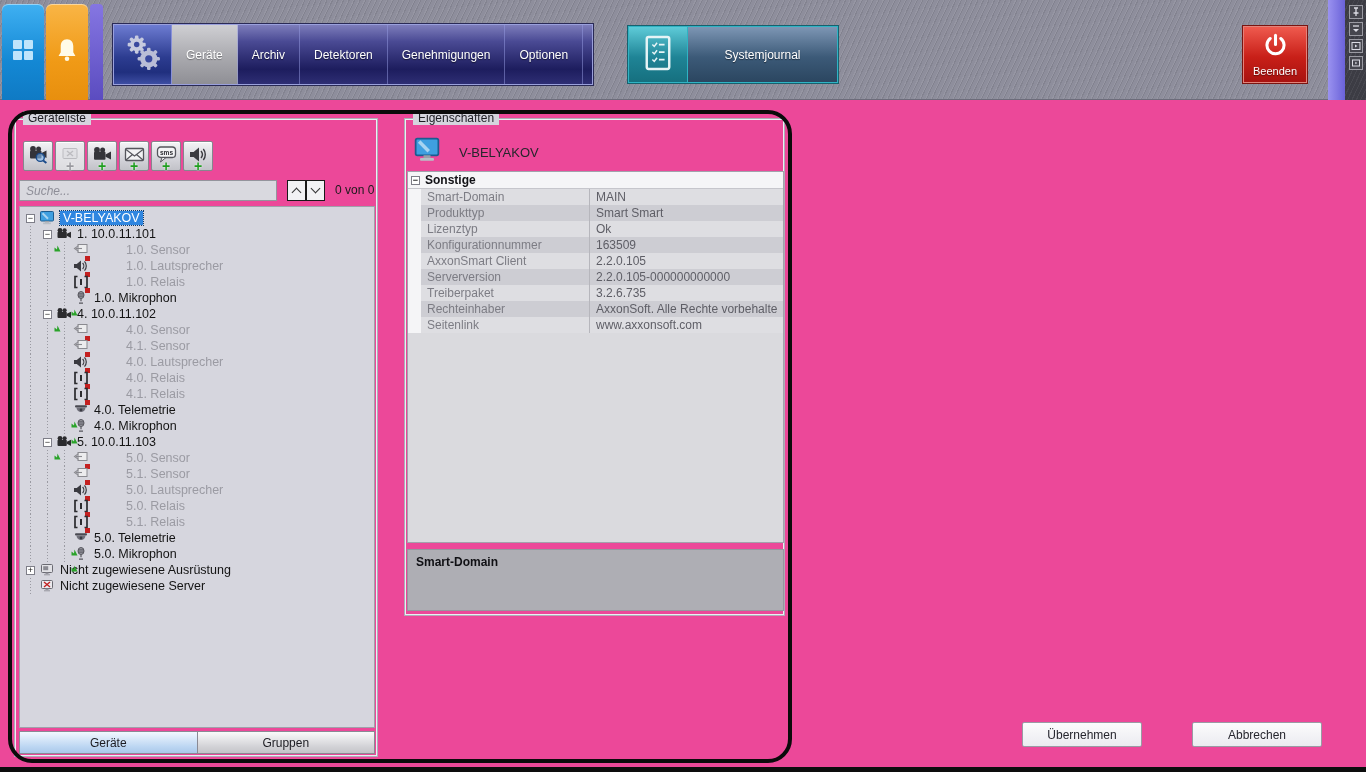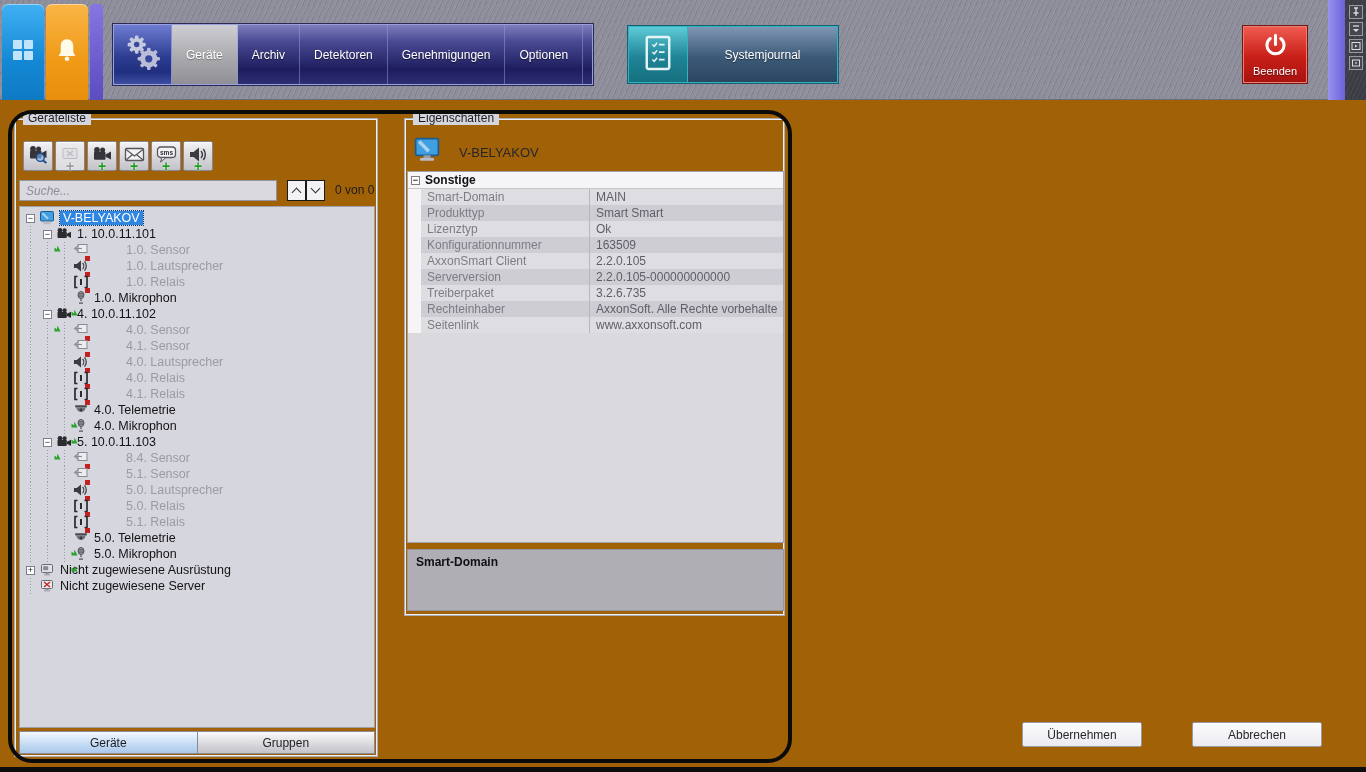--- a/index.html
+++ b/index.html
@@ -47,21 +47,21 @@
 
   #right-dock { position:absolute; left:1345px; top:0; width:21px; height:100px;
     background:#3c3c44;
     background-image:repeating-linear-gradient(115deg, rgba(255,255,255,.06) 0 1px, transparent 1px 4px); }
   #right-purple { position:absolute; left:1328px; top:0; width:17px; height:100px;
     background:linear-gradient(90deg,#9a92f0,#6a62d8); }
   .ric { position:absolute; left:1349px; width:14px; height:14px; background:#46464e;
     border:1px solid #9a9aa2; display:flex; align-items:center; justify-content:center; cursor:pointer; }
 
   
-  #content { position:absolute; left:0; top:100px; width:1366px; height:667px; background:#a16207; }
+  #content { position:absolute; left:0; top:100px; width:1366px; height:667px; background:#ec4899; }
   #outline { position:absolute; left:8px; top:10px; width:784px; height:653px;
     border:4px solid #0b0b0b; border-radius:24px; pointer-events:none; z-index:30; }
   #bottombar { position:absolute; left:0; top:767px; width:1366px; height:5px; background:#0d0d0d; }
 
   .groupbox { position:absolute; border:1px solid #adadb6; box-shadow:inset 0 0 0 1px #eceef4; }
   .legend { position:absolute; top:-8px; left:8px; background:#d5d5de; padding:0 5px;
     font-size:12px; color:#1c1c22; }
 
   
   #geraete-box { left:14px; top:18px; width:364px; height:639px; }
@@ -496,21 +496,21 @@
           </div>
           <div class="trow disabled">
             <span class="tguide"></span>
             <span class="tguide"></span>
             <span class="tguide"></span>
             <span class="ticon"><svg width="16" height="14" viewBox="0 0 16 14">
                 <rect x="5" y="1.5" width="9" height="8" fill="#ececee" stroke="#8a8a90"></rect>
                 <path d="M9 5.5H3" stroke="#8a8a90" stroke-width="1.1"></path>
                 <path d="M5.5 2.6L1.5 5.5l4 2.9" fill="none" stroke="#8a8a90" stroke-width="1.1"></path>
               </svg><span class="mk-red"></span></span>
-            <span class="tlabel">8.4. Sensor</span>
+            <span class="tlabel">5.0. Sensor</span>
           </div>
           <div class="trow disabled">
             <span class="tguide"></span>
             <span class="tguide"></span>
             <span class="tguide"></span>
             <span class="ticon"><svg width="16" height="14" viewBox="0 0 16 14">
                 <rect x="5" y="1.5" width="9" height="8" fill="#ececee" stroke="#8a8a90"></rect>
                 <path d="M9 5.5H3" stroke="#8a8a90" stroke-width="1.1"></path>
                 <path d="M5.5 2.6L1.5 5.5l4 2.9" fill="none" stroke="#8a8a90" stroke-width="1.1"></path>
               </svg><span class="mk-red"></span></span>

